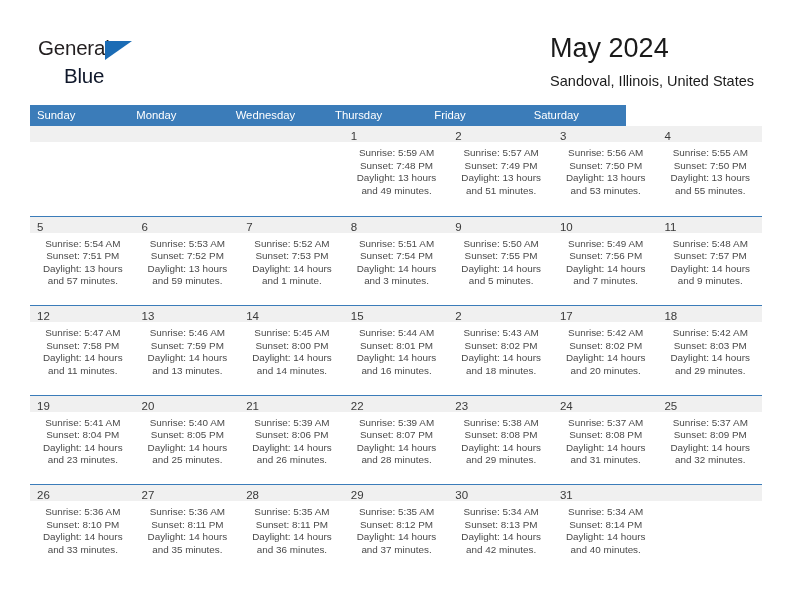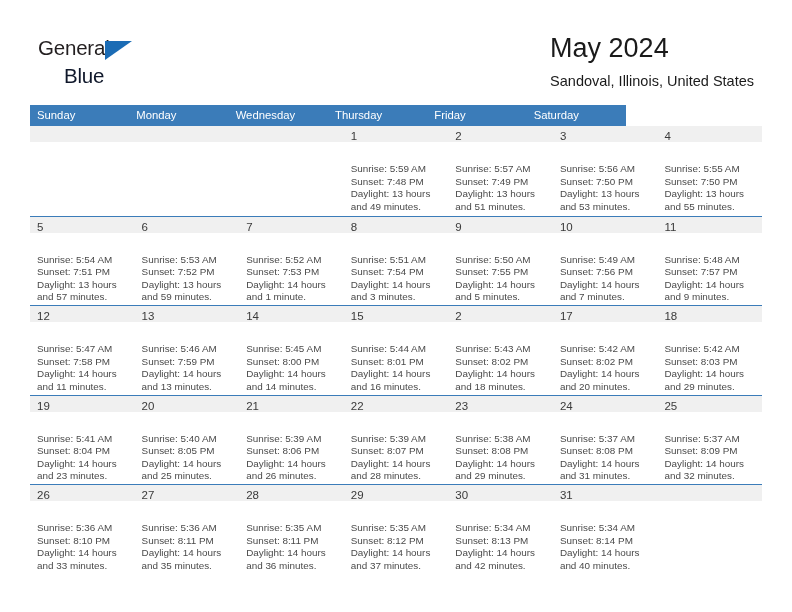--- a/index.html
+++ b/index.html
@@ -127,21 +127,22 @@
     border-bottom: 1px solid #ffffff;
     padding-left: 7px;
   }
   .daynum {
     font-size: 11.5px;
     line-height: 17px;
     color: #3a3a3a;
   }
   .cell.empty .daynum-band { background: #f0f0f0; }
   .cell-body {
-    padding: 20px 6px 0 7px;
+    padding: 4px 6px 0 7px;
+    text-align: center;
   }
   .cell-line {
     font-size: 9.9px;
     line-height: 12.6px;
     color: #4a4a4a;
     white-space: nowrap;
   }
 </style>
 </head>
 <body>

